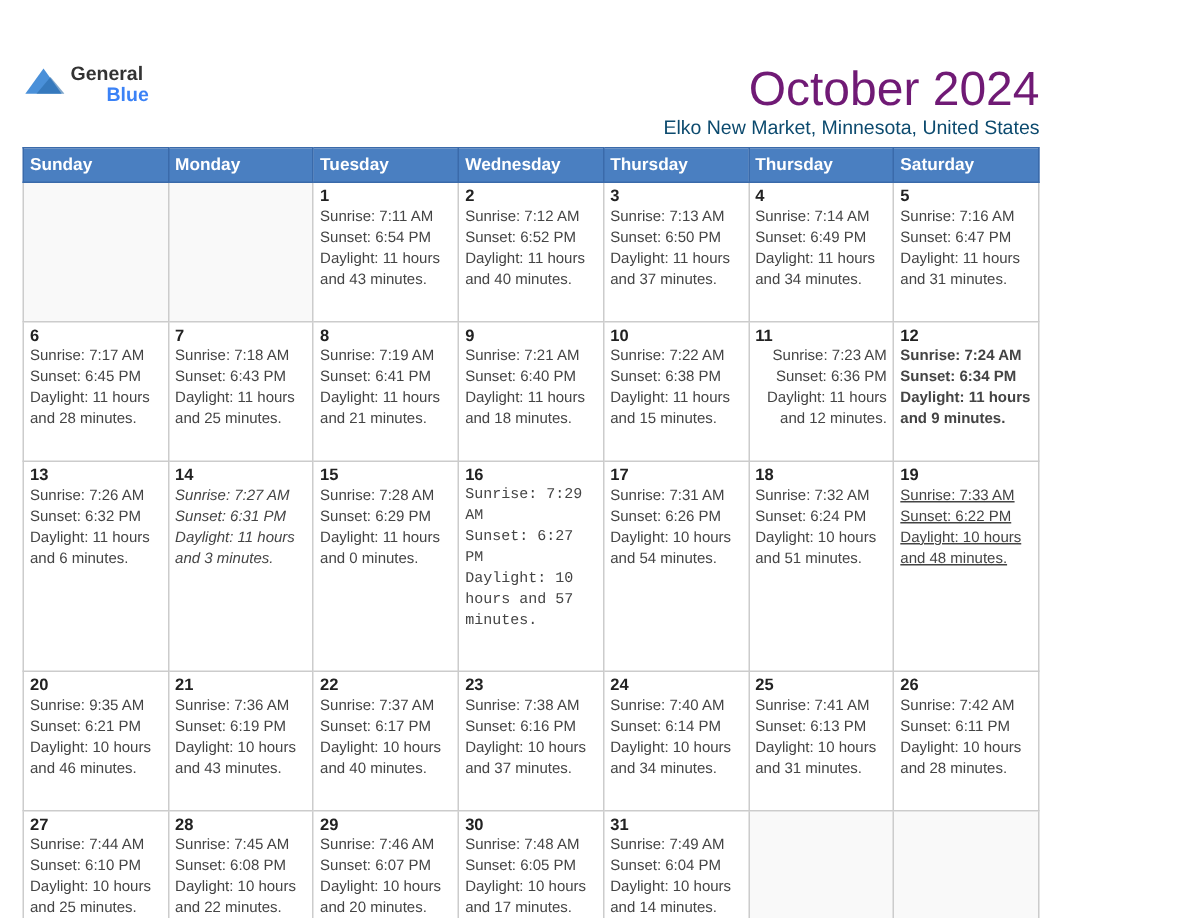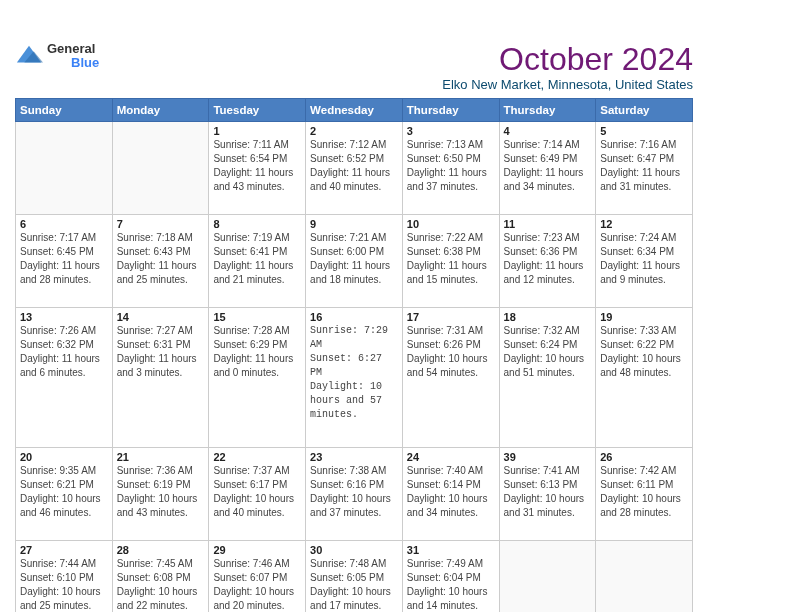--- a/index.html
+++ b/index.html
@@ -186,52 +186,52 @@
           </td>
           <td>
             <span class="day-number">8</span>
             <div class="day-info" style="white-space: pre-line;">Sunrise: 7:19 AM
 Sunset: 6:41 PM
 Daylight: 11 hours and 21 minutes.</div>
           </td>
           <td>
             <span class="day-number">9</span>
             <div class="day-info" style="white-space: pre-line;">Sunrise: 7:21 AM
-Sunset: 6:00 PM
+Sunset: 6:40 PM
 Daylight: 11 hours and 18 minutes.</div>
           </td>
           <td>
             <span class="day-number">10</span>
             <div class="day-info" style="white-space: pre-line;">Sunrise: 7:22 AM
 Sunset: 6:38 PM
 Daylight: 11 hours and 15 minutes.</div>
           </td>
           <td>
             <span class="day-number">11</span>
-            <div class="day-info" style="white-space: pre-line;">Sunrise: 7:23 AM
+            <div class="day-info" style="white-space: pre-line; text-align: right;">Sunrise: 7:23 AM
 Sunset: 6:36 PM
 Daylight: 11 hours and 12 minutes.</div>
           </td>
           <td>
             <span class="day-number">12</span>
-            <div class="day-info" style="white-space: pre-line;">Sunrise: 7:24 AM
+            <div class="day-info" style="white-space: pre-line; font-weight: bold;">Sunrise: 7:24 AM
 Sunset: 6:34 PM
 Daylight: 11 hours and 9 minutes.</div>
           </td>
         </tr>
         <tr>
           <td>
             <span class="day-number">13</span>
             <div class="day-info" style="white-space: pre-line;">Sunrise: 7:26 AM
 Sunset: 6:32 PM
 Daylight: 11 hours and 6 minutes.</div>
           </td>
           <td>
             <span class="day-number">14</span>
-            <div class="day-info" style="white-space: pre-line;">Sunrise: 7:27 AM
+            <div class="day-info" style="white-space: pre-line; font-style: italic;">Sunrise: 7:27 AM
 Sunset: 6:31 PM
 Daylight: 11 hours and 3 minutes.</div>
           </td>
           <td>
             <span class="day-number">15</span>
             <div class="day-info" style="white-space: pre-line;">Sunrise: 7:28 AM
 Sunset: 6:29 PM
 Daylight: 11 hours and 0 minutes.</div>
           </td>
           <td>
@@ -247,21 +247,21 @@
 Daylight: 10 hours and 54 minutes.</div>
           </td>
           <td>
             <span class="day-number">18</span>
             <div class="day-info" style="white-space: pre-line;">Sunrise: 7:32 AM
 Sunset: 6:24 PM
 Daylight: 10 hours and 51 minutes.</div>
           </td>
           <td>
             <span class="day-number">19</span>
-            <div class="day-info" style="white-space: pre-line;">Sunrise: 7:33 AM
+            <div class="day-info" style="white-space: pre-line; text-decoration: underline;">Sunrise: 7:33 AM
 Sunset: 6:22 PM
 Daylight: 10 hours and 48 minutes.</div>
           </td>
         </tr>
         <tr>
           <td>
             <span class="day-number">20</span>
             <div class="day-info" style="white-space: pre-line;">Sunrise: 9:35 AM
 Sunset: 6:21 PM
 Daylight: 10 hours and 46 minutes.</div>
@@ -284,21 +284,21 @@
 Sunset: 6:16 PM
 Daylight: 10 hours and 37 minutes.</div>
           </td>
           <td>
             <span class="day-number">24</span>
             <div class="day-info" style="white-space: pre-line;">Sunrise: 7:40 AM
 Sunset: 6:14 PM
 Daylight: 10 hours and 34 minutes.</div>
           </td>
           <td>
-            <span class="day-number">39</span>
+            <span class="day-number">25</span>
             <div class="day-info" style="white-space: pre-line;">Sunrise: 7:41 AM
 Sunset: 6:13 PM
 Daylight: 10 hours and 31 minutes.</div>
           </td>
           <td>
             <span class="day-number">26</span>
             <div class="day-info" style="white-space: pre-line;">Sunrise: 7:42 AM
 Sunset: 6:11 PM
 Daylight: 10 hours and 28 minutes.</div>
           </td>

